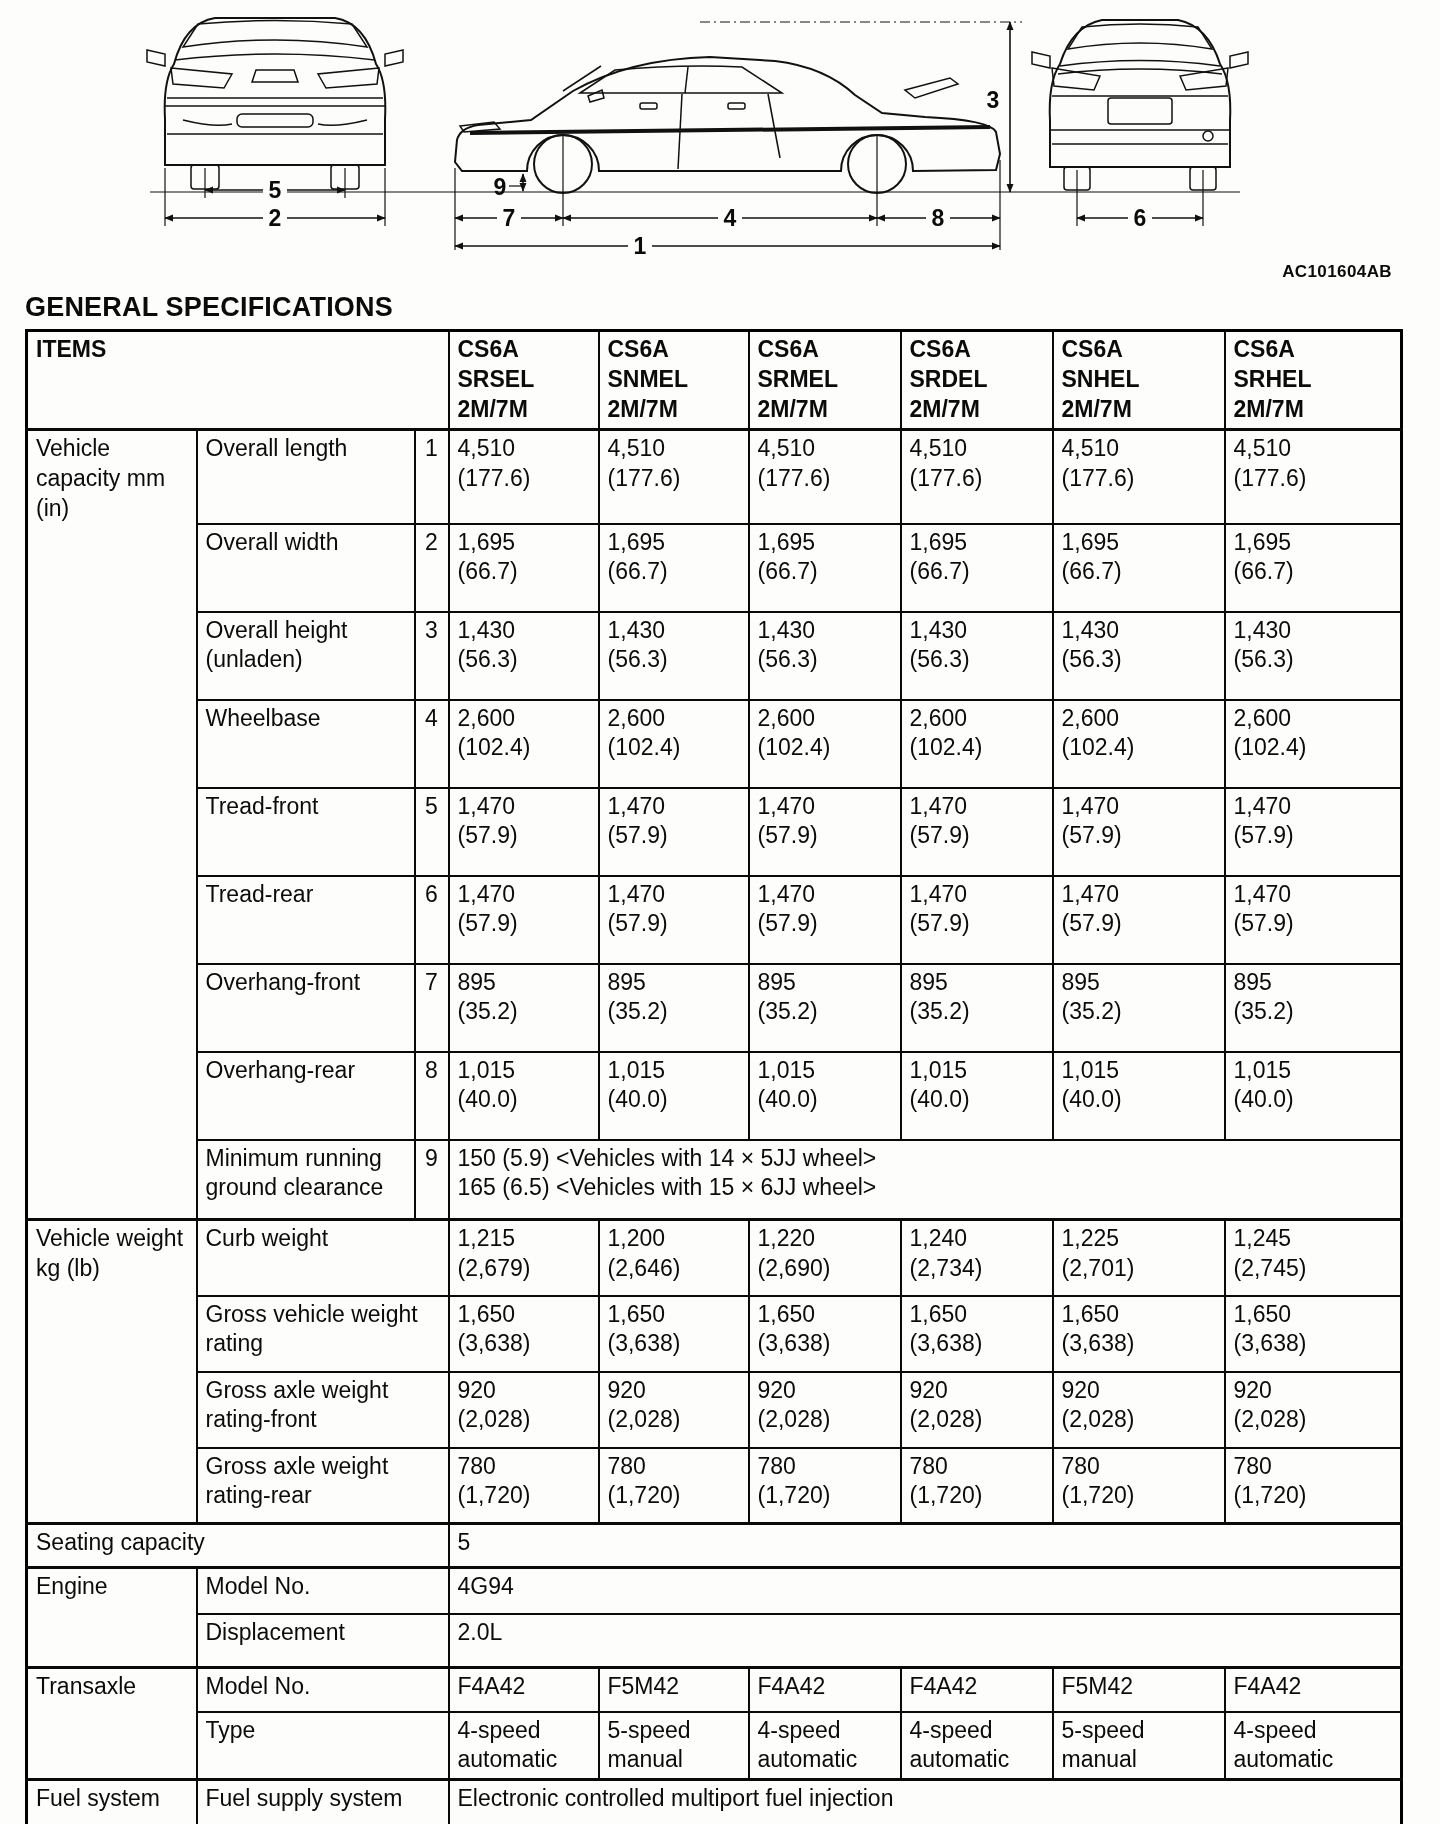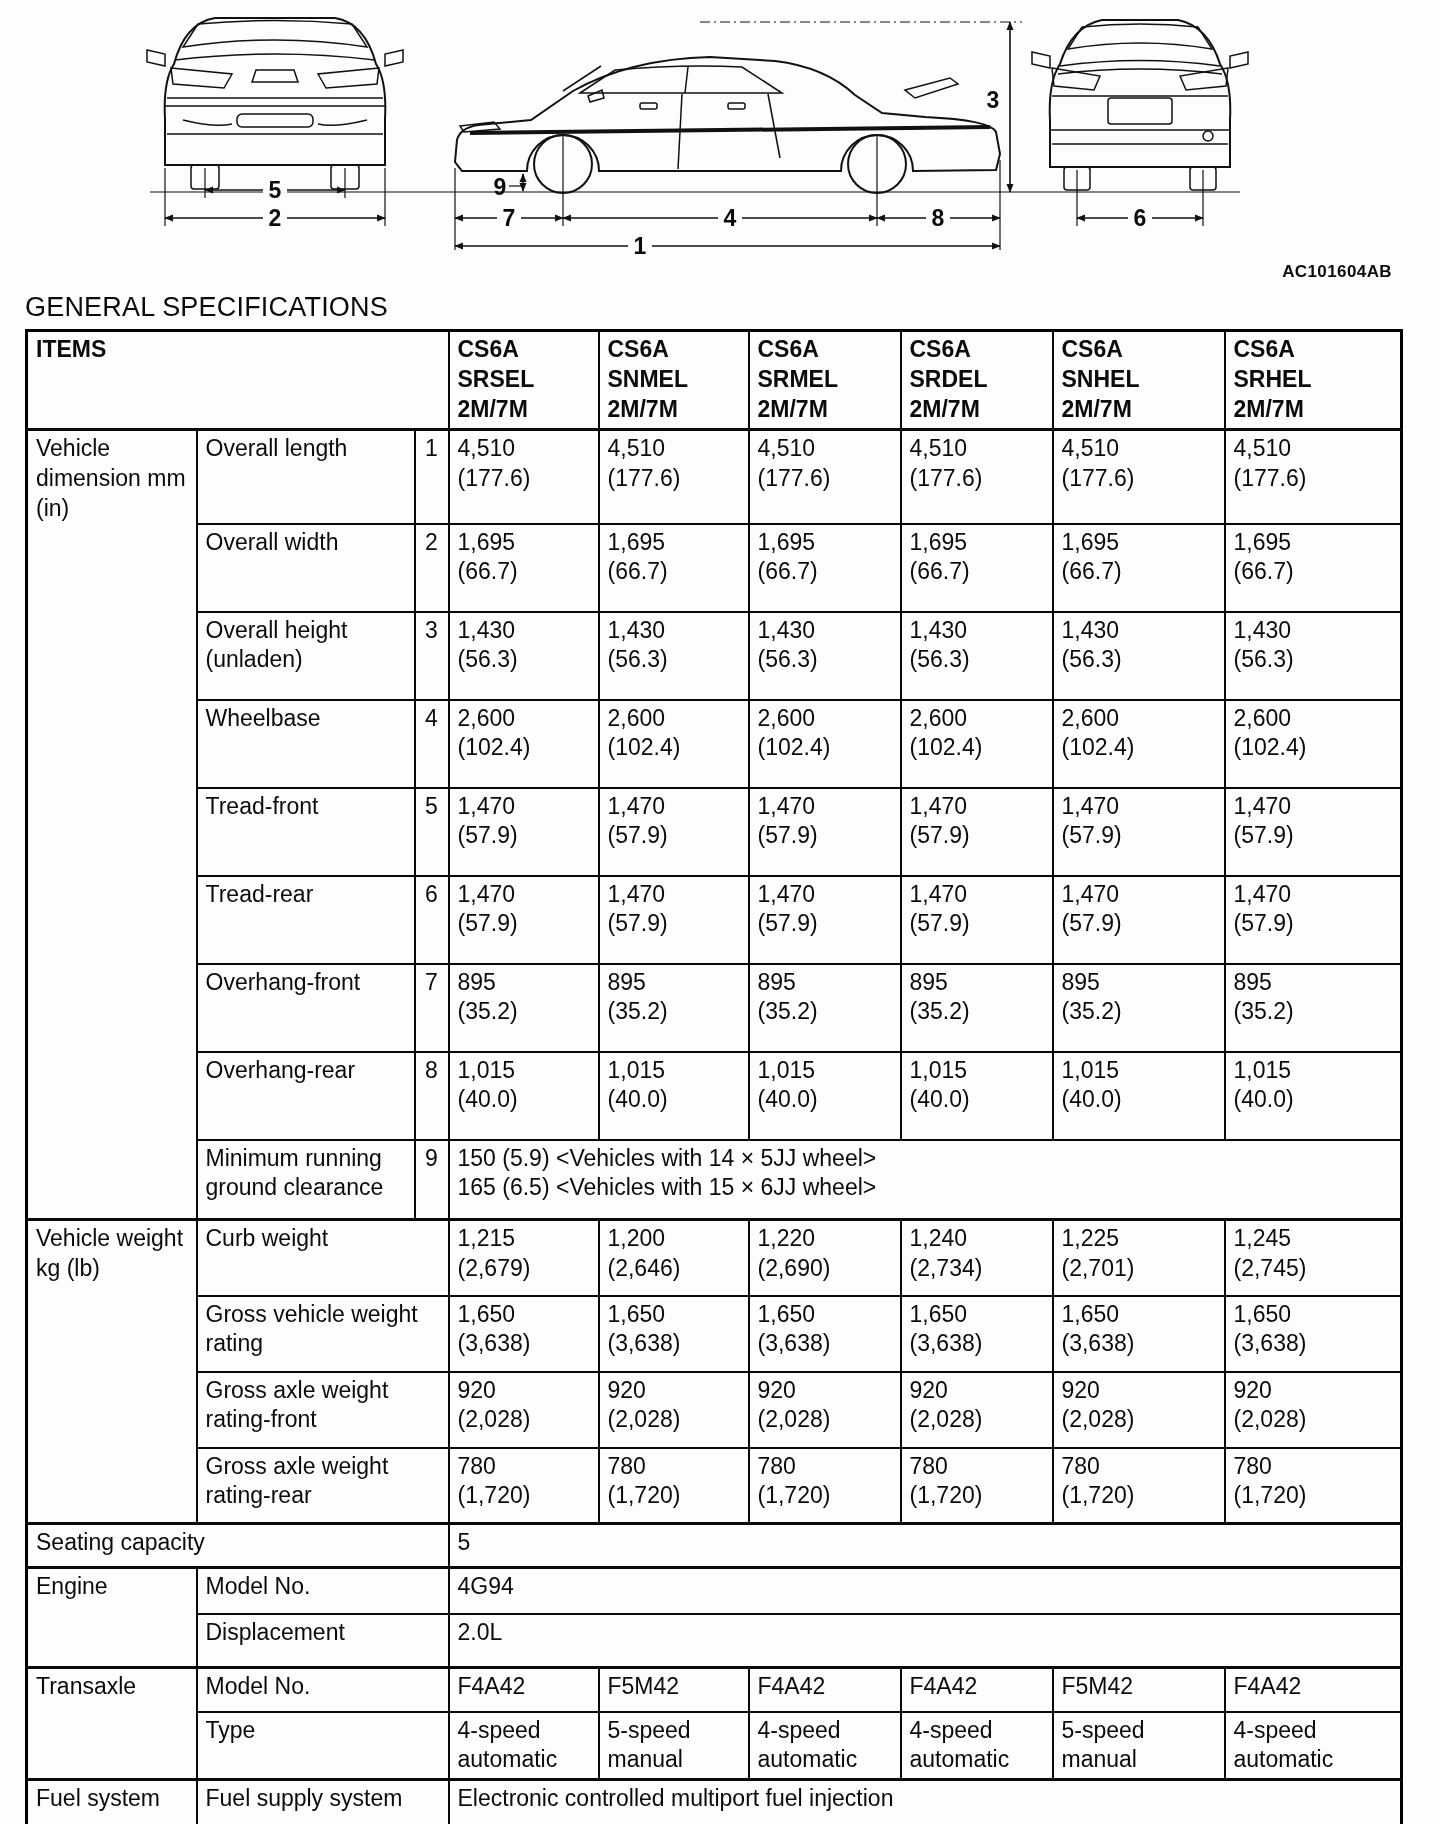--- a/index.html
+++ b/index.html
@@ -9,21 +9,21 @@
     font-family:"Liberation Sans",sans-serif;
     overflow:hidden;
   }
   .figure{position:relative;height:254px;margin-top:2px;}
   .figure svg{display:block;}
   .fig-code{
     text-align:right;padding-right:48px;margin-top:6px;
     font-weight:bold;font-size:17px;letter-spacing:.4px;
   }
   .section-title{
-    font-size:27px;font-weight:normal;margin:10px 0 6px 25px;letter-spacing:.2px;
+    font-size:27px;font-weight:bold;margin:10px 0 6px 25px;letter-spacing:.2px;
   }
   table.spec{
     border-collapse:collapse;table-layout:fixed;
     width:1375px;margin-left:25px;
     border:3px solid #000;
   }
   table.spec th, table.spec td{
     border:2px solid #0a0a0a;
     vertical-align:top;
     padding:3px 8px;
@@ -220,21 +220,21 @@
         <th>CS6A
 SNHEL
 2M/7M</th>
         <th>CS6A
 SRHEL
 2M/7M</th>
       </tr>
   </thead>
   <tbody>
       <tr>
-        <td rowspan="9" class="grp">Vehicle dimension mm (in)</td>
+        <td rowspan="9" class="grp">Vehicle capacity mm (in)</td>
         <td class="lbl">Overall length</td>
         <td class="num">1</td>
         <td>4,510
 (177.6)</td>
         <td>4,510
 (177.6)</td>
         <td>4,510
 (177.6)</td>
         <td>4,510
 (177.6)</td>

